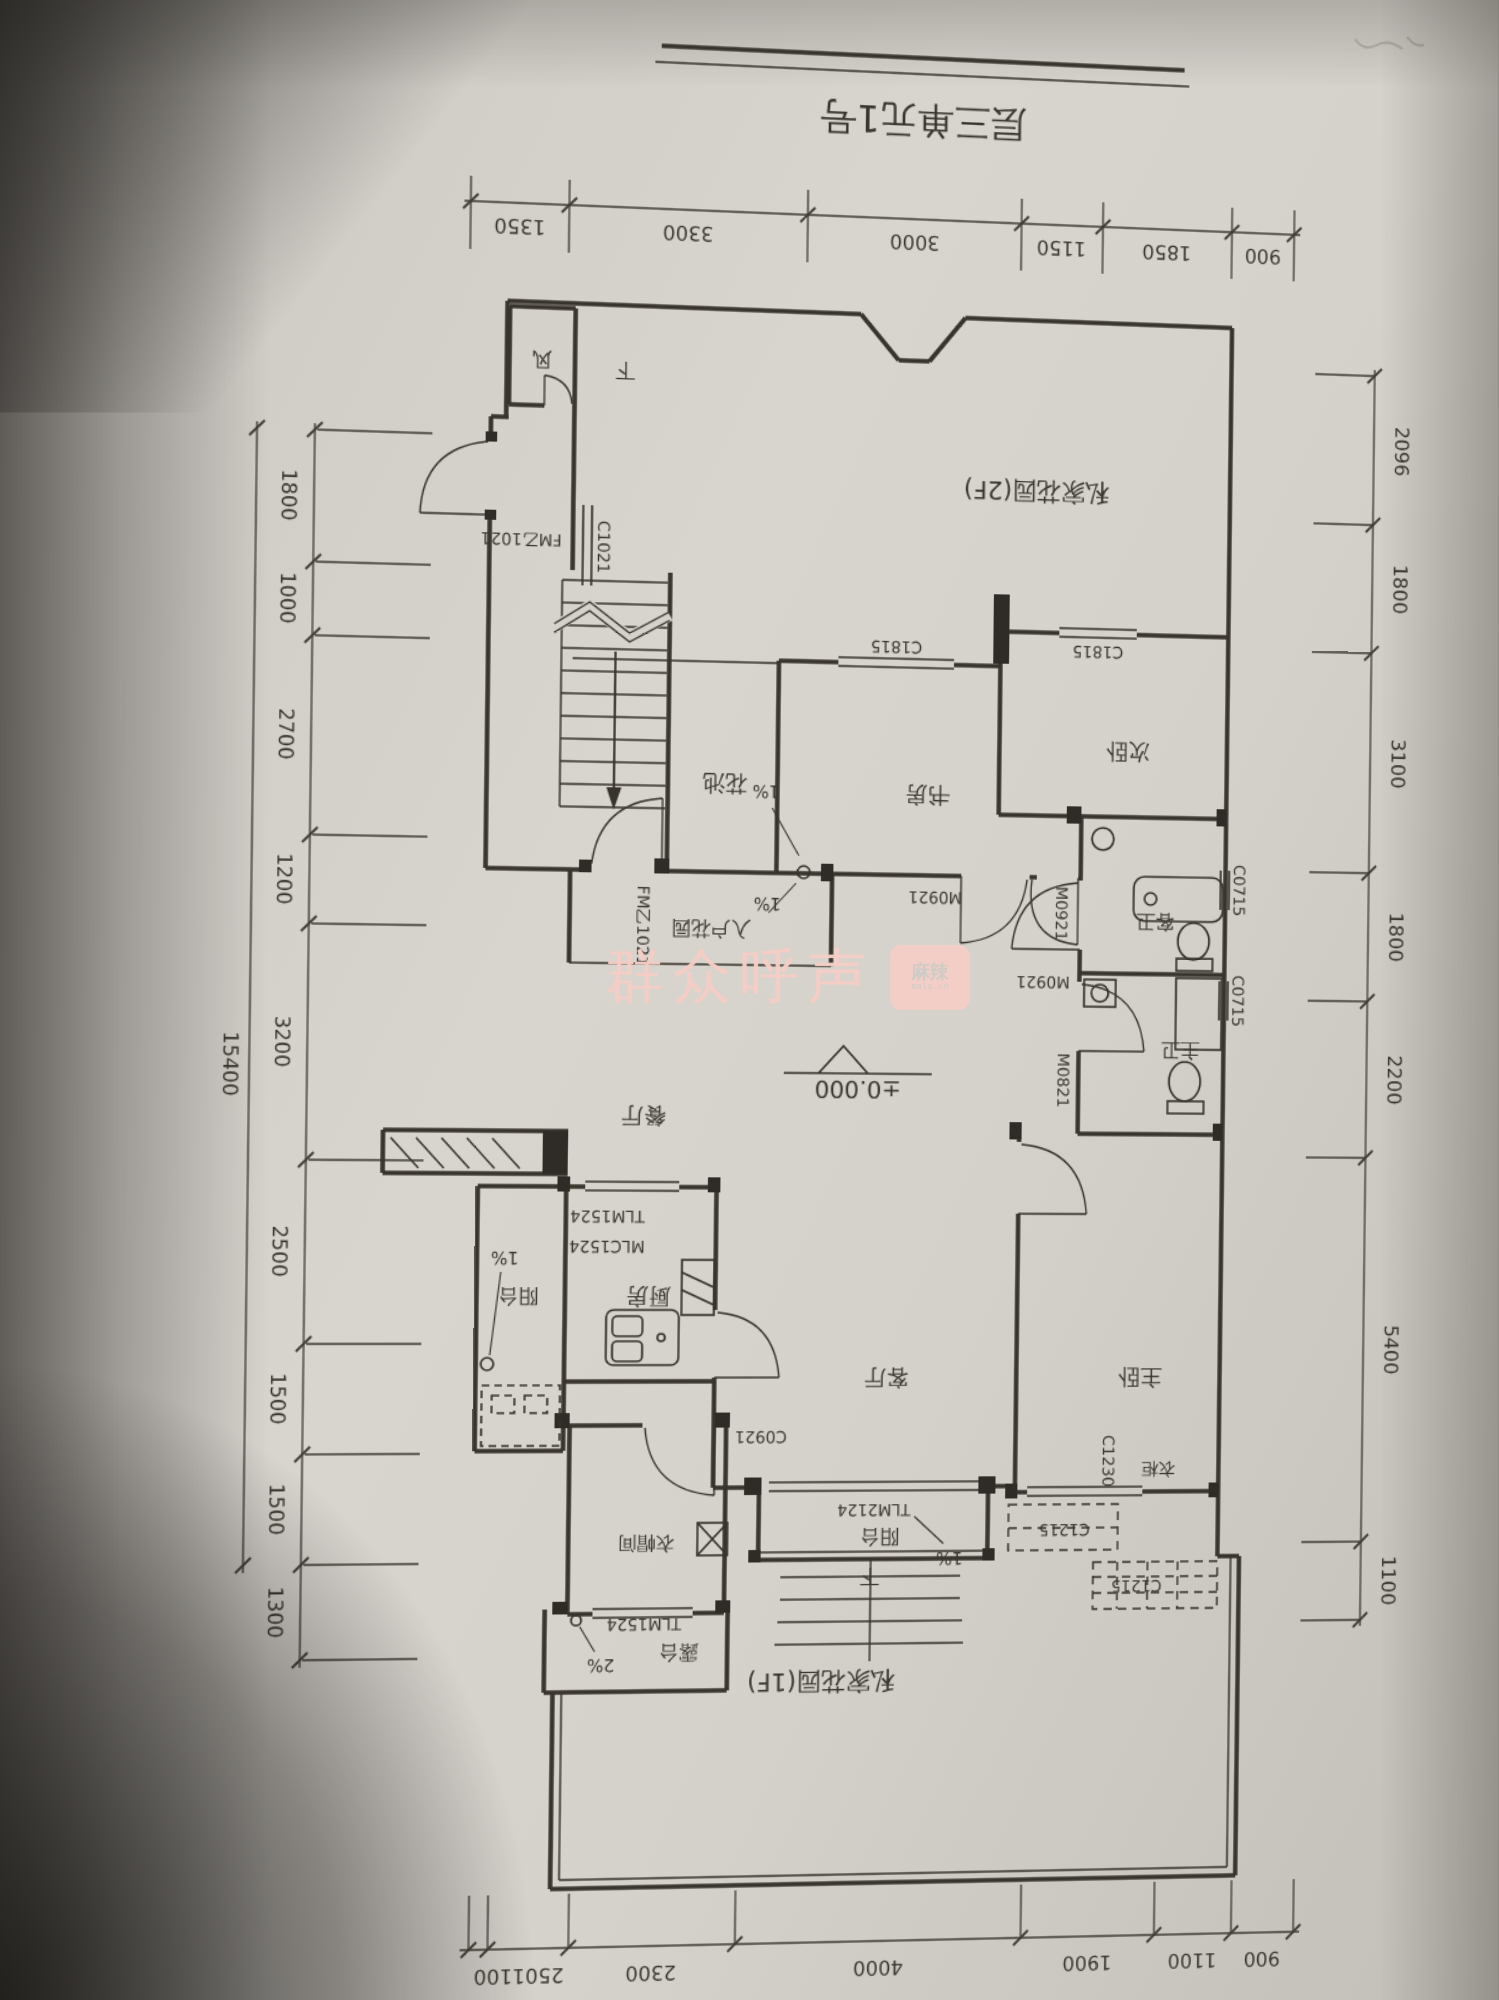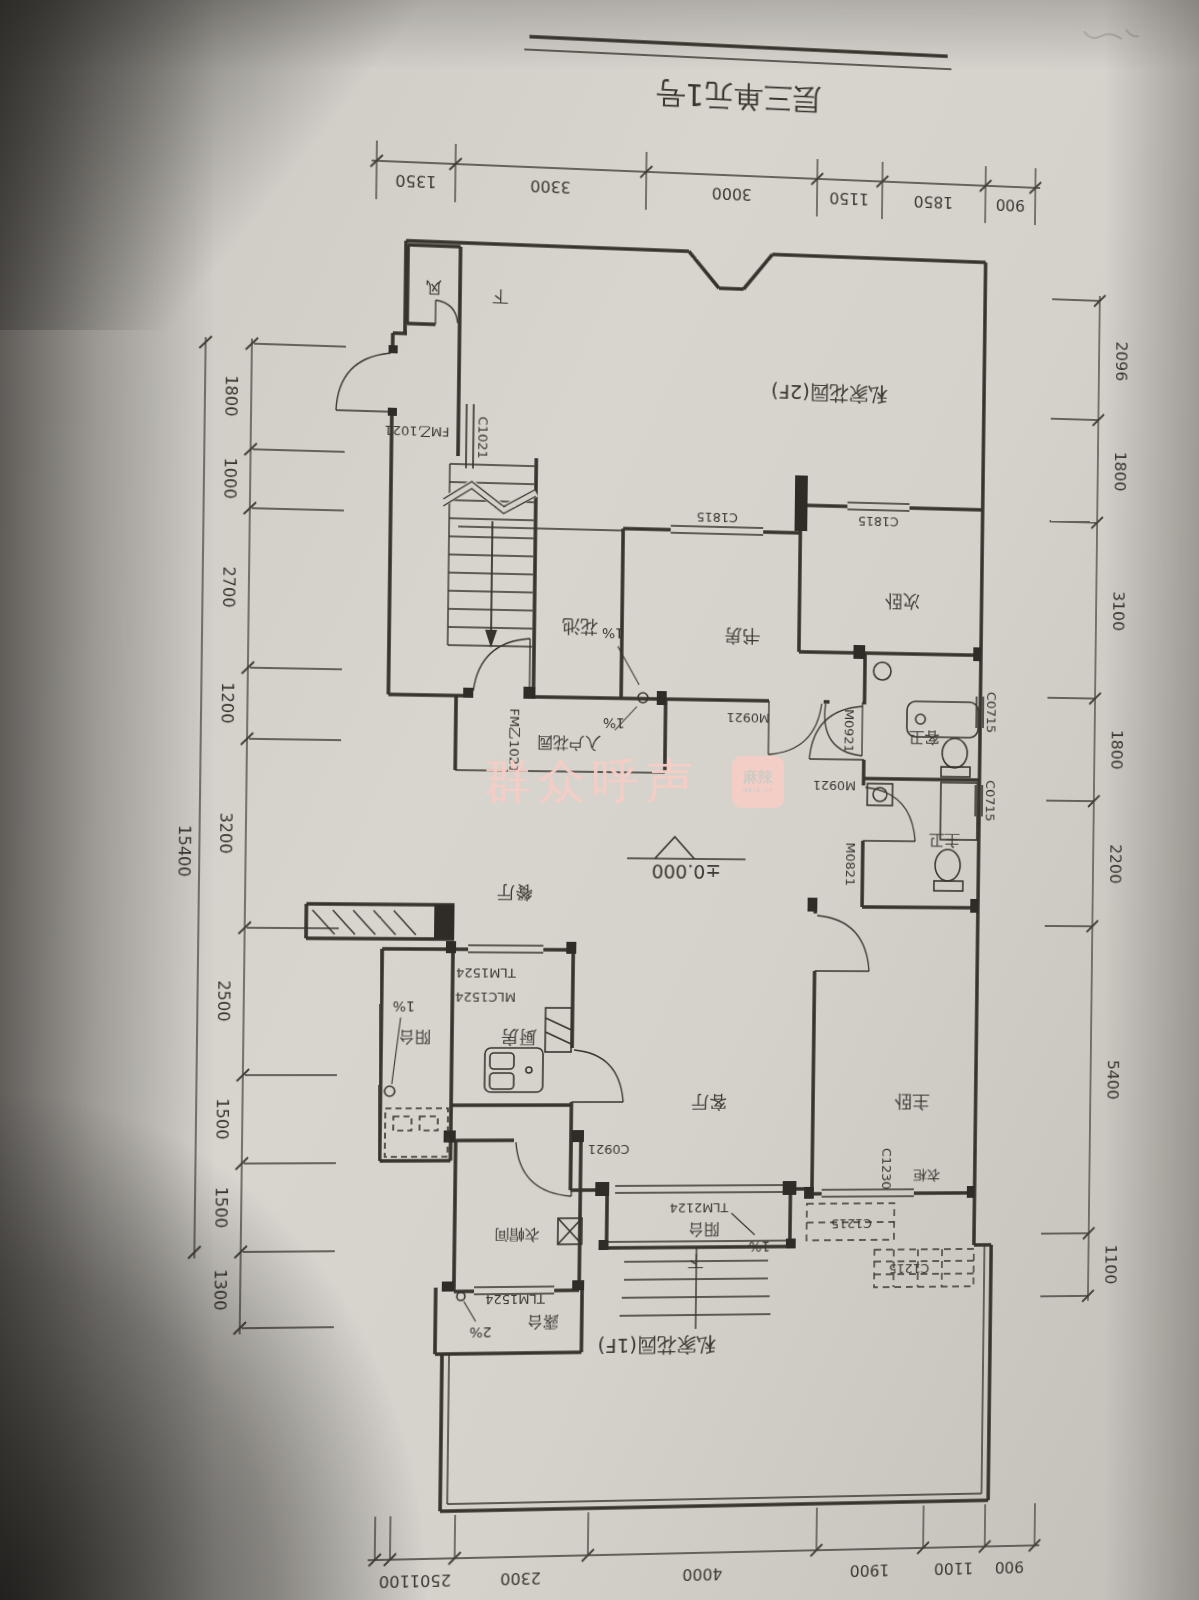--- a/index.html
+++ b/index.html
@@ -8,22 +8,22 @@
     font-family:"DejaVu Sans",sans-serif;}
   svg text{fill:#3a362f;}
   .plan{position:absolute;left:0;top:0;
     transform:perspective(2300px) rotateY(6deg) rotate(0.7deg);
     transform-origin:600px 800px;}
   .ink{stroke:#38342d;fill:none}
   .wm{position:absolute;left:484px;top:750px;display:flex;align-items:center;gap:12px;
     pointer-events:none;}
   .wm-text{font-size:47px;font-weight:normal;letter-spacing:7px;
     color:rgba(244,205,197,0.95);text-shadow:0 0 2px rgba(244,205,197,0.4);}
-  .wm-badge{width:52px;height:52px;border-radius:9px;background:rgba(244,205,197,0.95);
-    display:flex;flex-direction:column;align-items:center;justify-content:center;margin-left:20px;}
+  .wm-badge{width:64px;height:52px;border-radius:9px;background:rgba(244,205,197,0.95);
+    display:flex;flex-direction:column;align-items:center;justify-content:center;}
   .wm-badge .b1{font-size:15px;font-weight:bold;color:#cfccc6;line-height:17px;}
   .wm-badge .b2{font-size:7px;color:#cfccc6;line-height:9px;font-family:Liberation Mono, monospace;}
   .shadow{position:absolute;pointer-events:none;}
   .sh-left{left:0;top:0;width:215px;height:100%;
     background:linear-gradient(90deg,rgba(48,45,42,.70),rgba(48,45,42,.32) 45%,rgba(48,45,42,0));}
   .sh-tl{left:0;top:0;width:430px;height:330px;
     background:linear-gradient(128deg,rgba(35,33,30,.78),rgba(35,33,30,0) 62%);}
   .sh-bl{left:0;bottom:0;width:540px;height:640px;
     background:radial-gradient(110% 110% at 0% 100%,rgba(26,24,22,.88) 0%,rgba(26,24,22,.42) 46%,rgba(26,24,22,0) 72%);}
   .sh-right{right:0;top:0;width:95px;height:100%;

